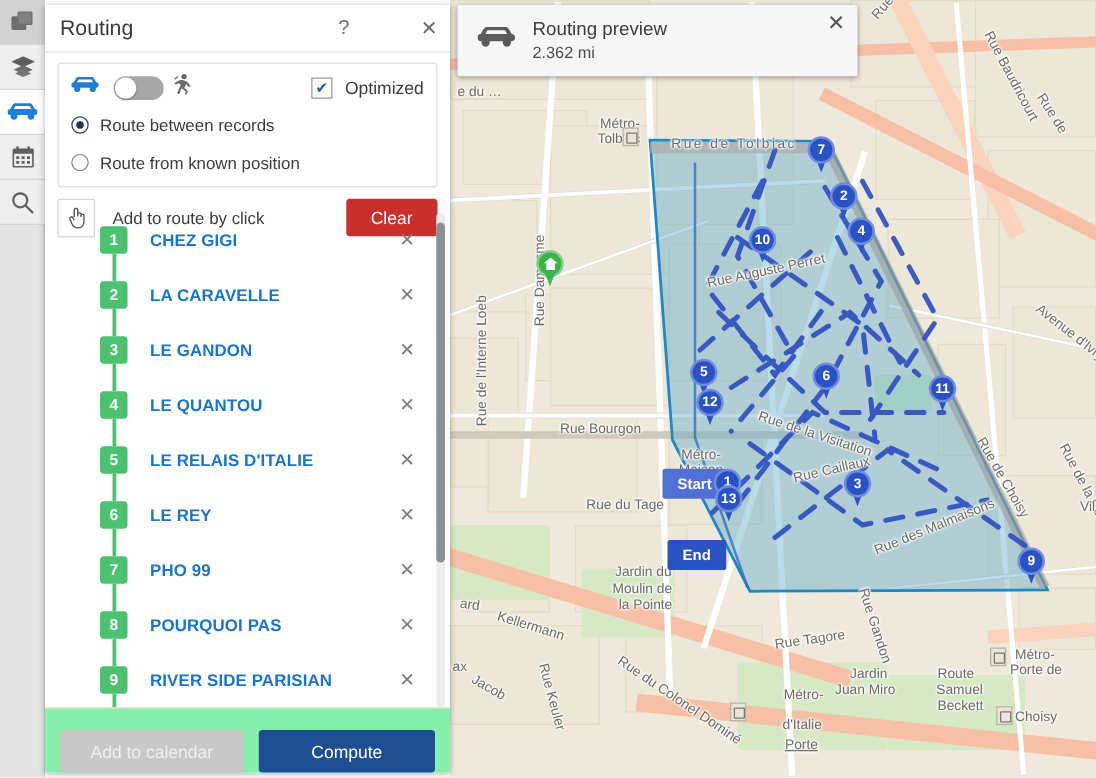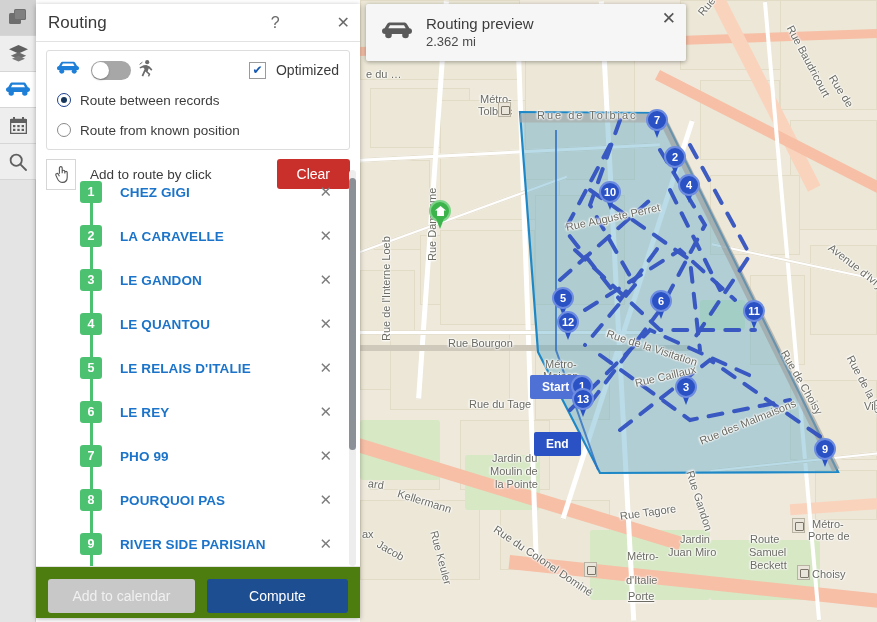--- a/index.html
+++ b/index.html
@@ -194,22 +194,22 @@
     margin-left:18px; color:#1b74c9; font-size:13.5px; font-weight:bold;
     letter-spacing:.1px; cursor:pointer;
   }
   .li .x { margin-left:auto; margin-right:14px; color:#7d7d7d; font-size:15px; cursor:pointer; }
 
   #sbar { position:absolute; right:4px; top:0; width:7px; height:100%; background:#ededed; border-radius:4px; }
   #sthumb { position:absolute; left:0; top:8px; width:7px; height:272px; background:#8b9197; border-radius:4px; cursor:pointer; }
 
   #panel-foot {
     position:absolute; left:0; right:0; bottom:0; height:52px;
-    border-top:1px solid #e2e2e2; background:#4d7c0f;
-    display:flex; align-items:flex-start; padding:12px 12px;
+    border-top:1px solid #e2e2e2; background:#86efac;
+    display:flex; align-items:flex-end; padding:0 12px;
   }
   .btn-cal {
     background:#c8c8c8; color:#f0f0f0; font-size:14px;
     padding:9px 0; width:152px; text-align:center; border-radius:3px; cursor:not-allowed;
   }
   .btn-compute {
     background:#1c4e91; color:#fff; font-size:14px;
     padding:9px 0; width:146px; text-align:center; border-radius:3px; margin-left:12px; cursor:pointer;
   }
 </style>

